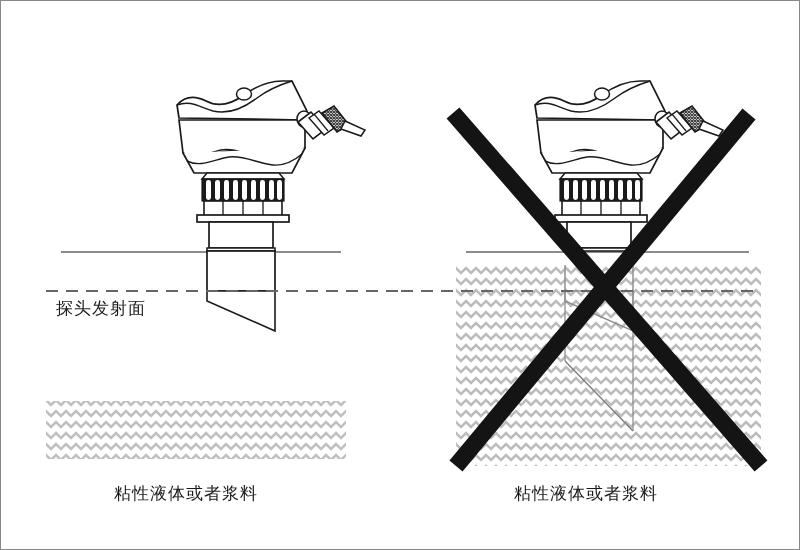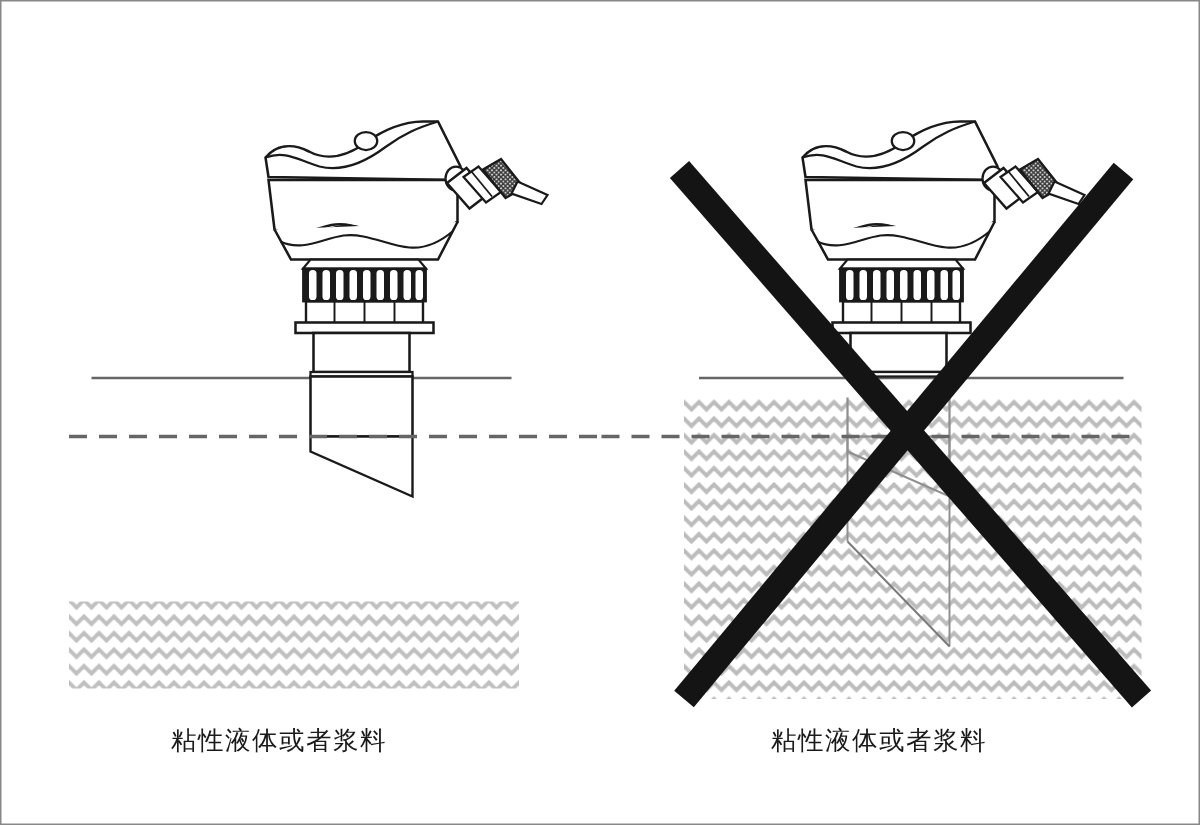--- a/index.html
+++ b/index.html
@@ -238,18 +238,19 @@
 
       <line x1="400" y1="290" x2="760" y2="290" stroke="#666666" stroke-width="2.2" stroke-dasharray="12 8"></line>
 
       <g>
         <line x1="452" y1="112" x2="760" y2="465" stroke="#141414" stroke-width="17" stroke-linecap="butt"></line>
         <line x1="748" y1="113" x2="455" y2="465" stroke="#141414" stroke-width="17" stroke-linecap="butt"></line>
       </g>
     </g>
   </svg>
 
+  <div class="caption" id="label-probe-face">探头发射面</div>
 
   <div class="caption" id="caption-left">粘性液体或者浆料</div>
 
   <div class="caption" id="caption-right">粘性液体或者浆料</div>
 
 </div>
 
 </body></html>

